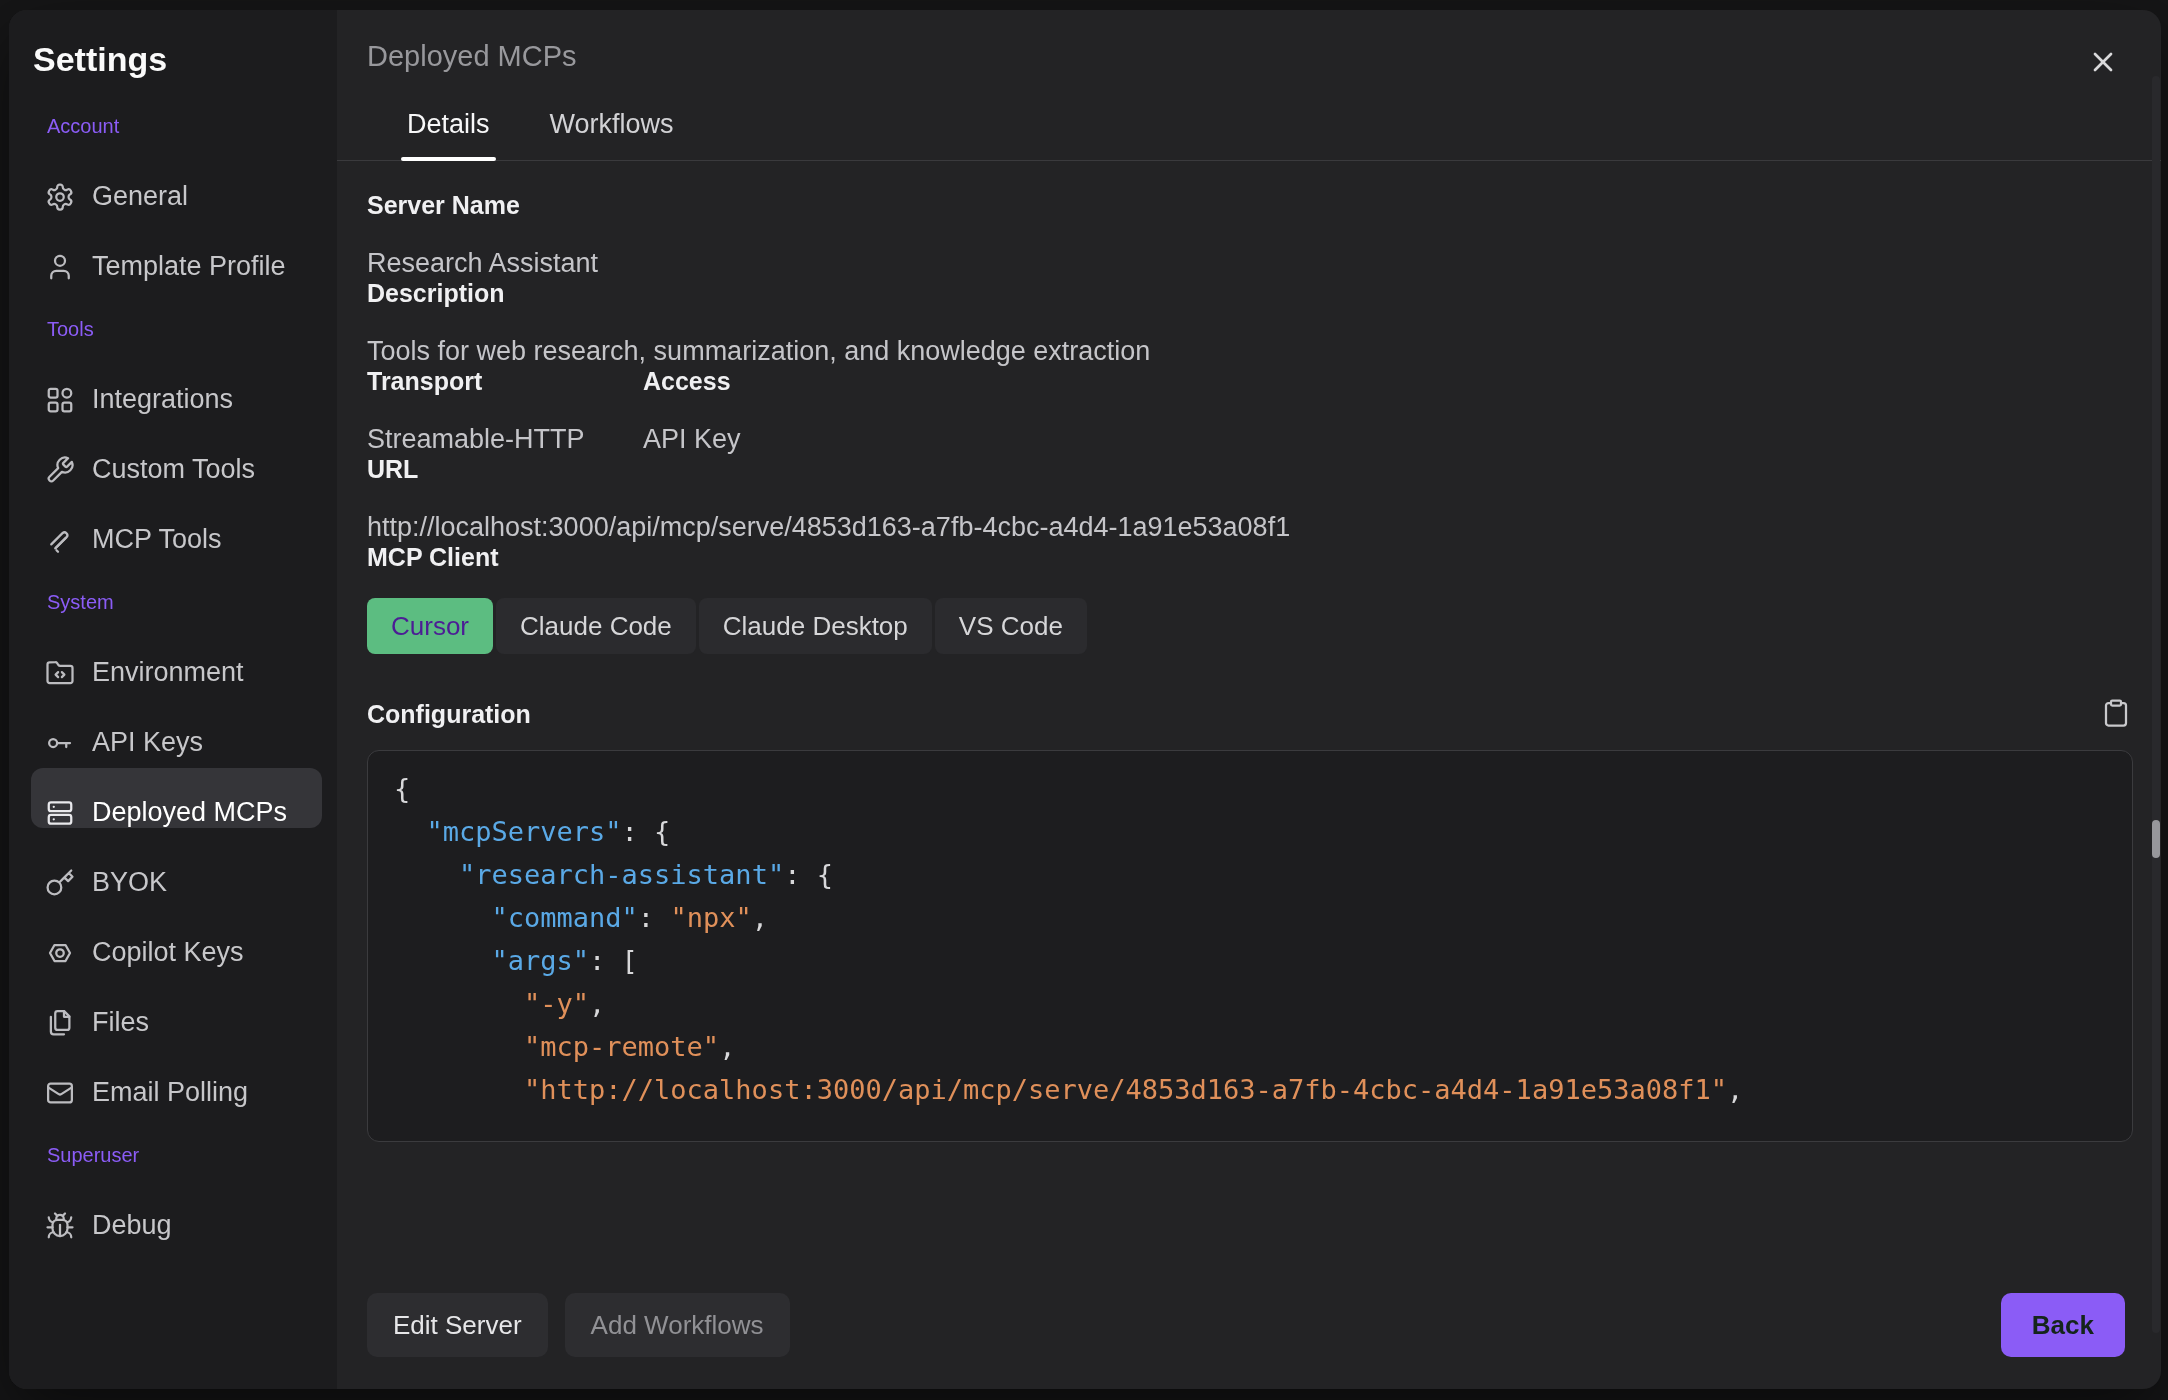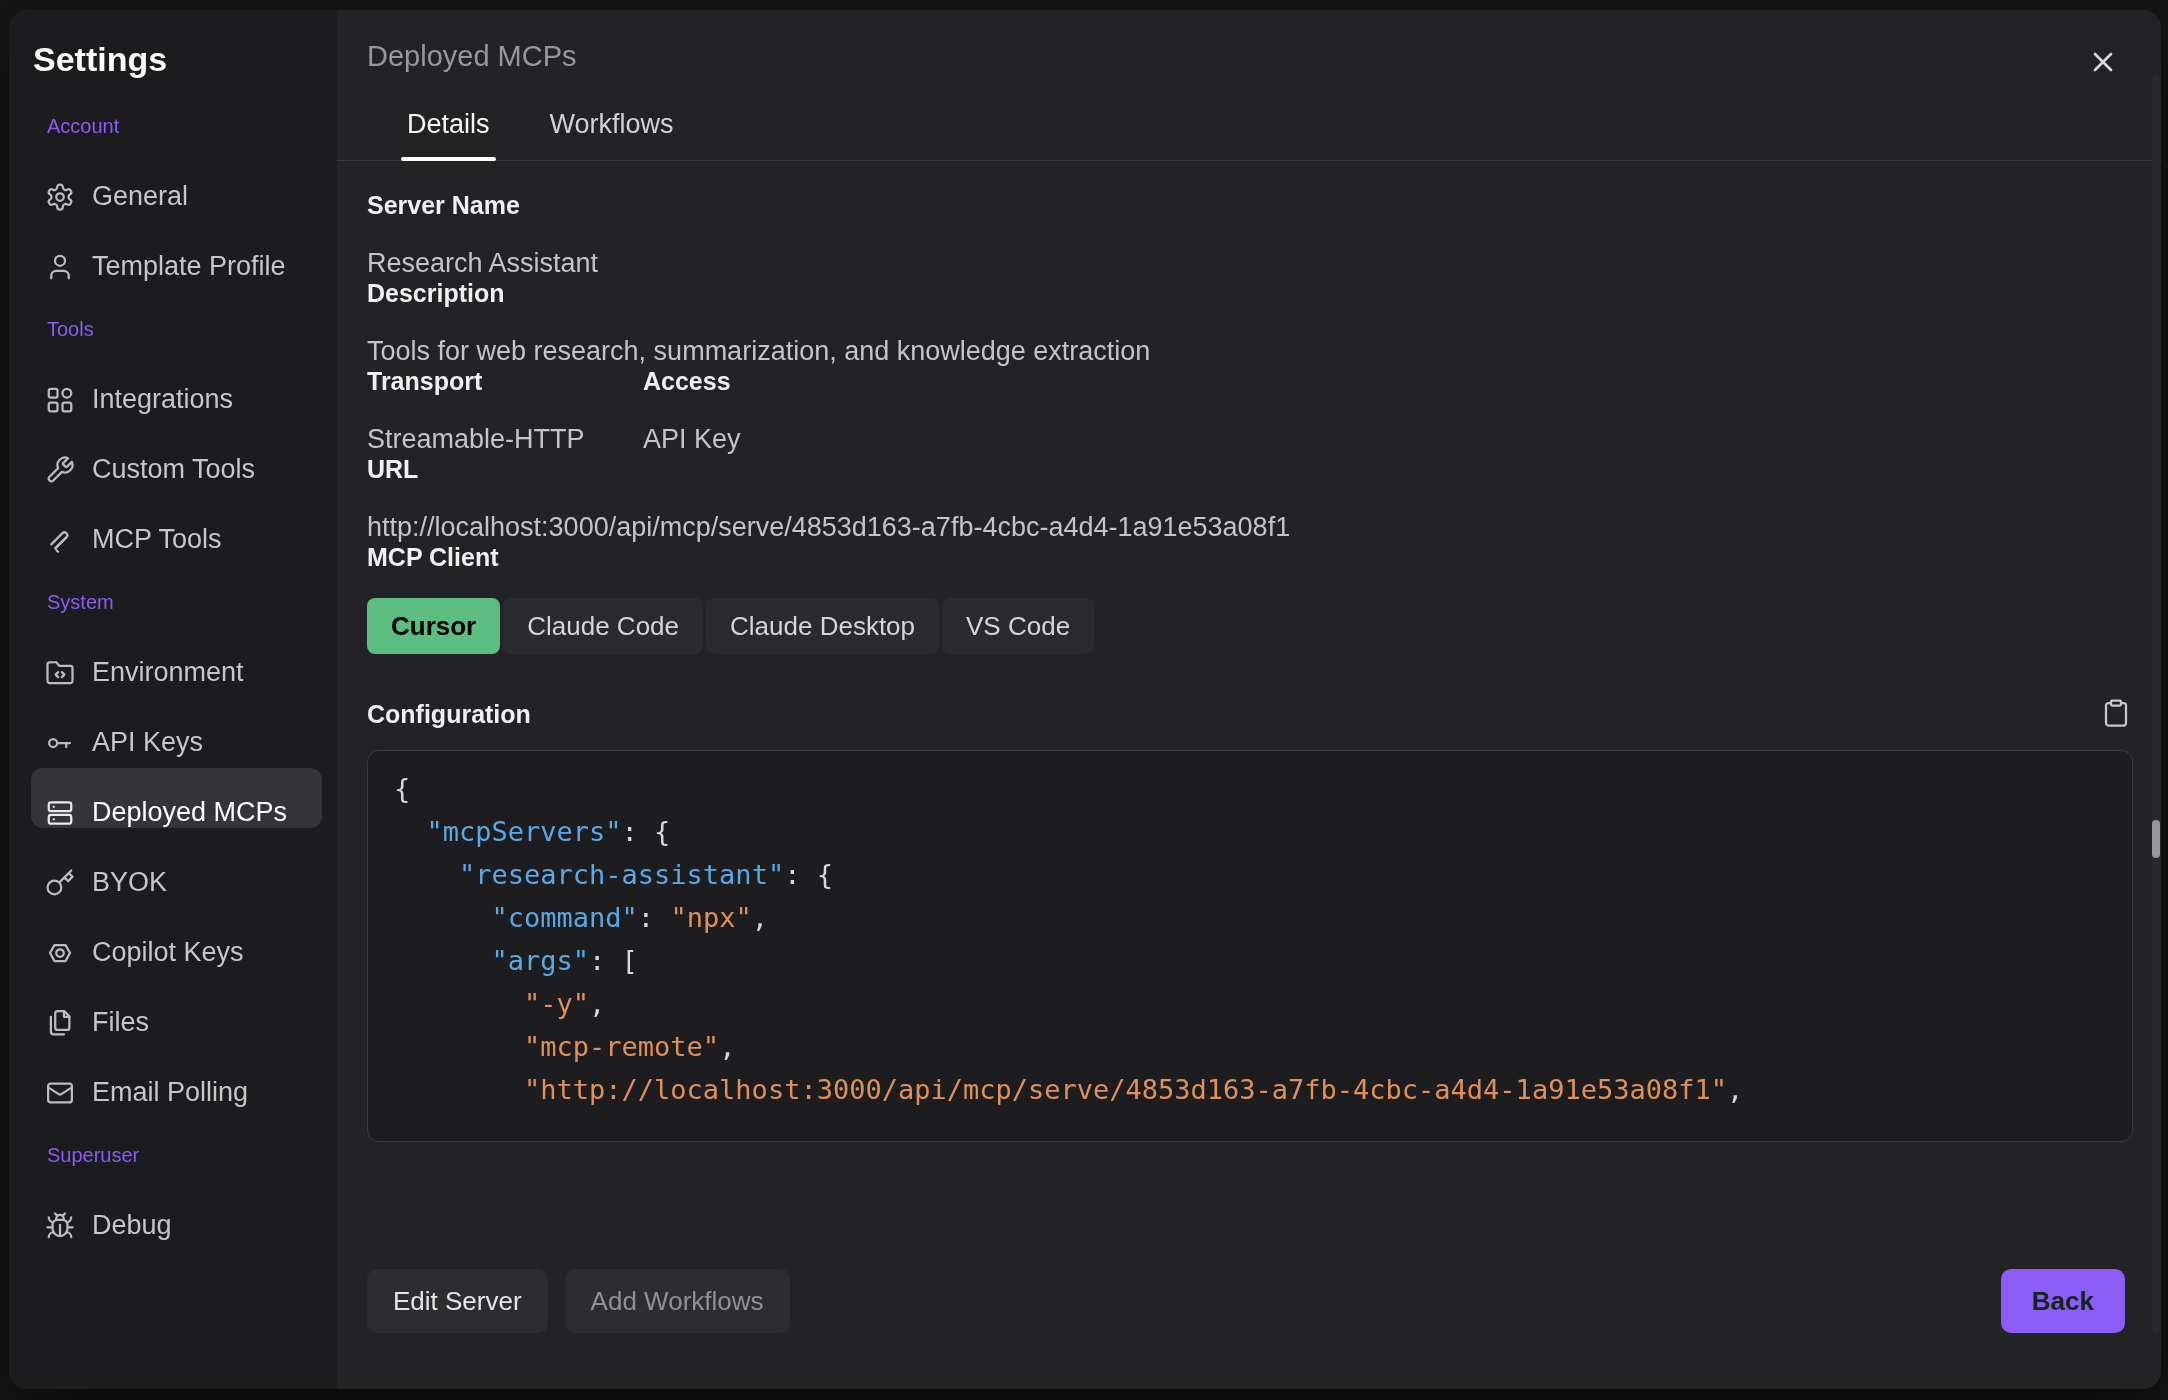--- a/index.html
+++ b/index.html
@@ -53,41 +53,41 @@
   .lbl{font-size:25px;font-weight:700;color:#f0f0f2;}
   .lbl.first{margin-top:30px;}
   .val{font-size:27px;color:#c5c5c9;margin-top:28px;}
   .two-col{display:flex;}
   .two-col .col{width:276px;}
   .client-row{display:flex;gap:3px;margin-top:26px;}
   .client-btn{
     background:#2b2b2e;color:#d6d6d8;font-size:26px;height:56px;
     display:flex;align-items:center;padding:0 24px;border-radius:8px;cursor:pointer;
   }
-  .client-btn.selected{background:#5cbd81;color:#000000;font-weight:700;}
+  .client-btn.selected{background:#5cbd81;color:#4c1d95;font-weight:400;}
   .config-row{display:flex;align-items:center;justify-content:space-between;margin-top:44px;}
   .copy-btn{width:32px;height:32px;color:#c9c9cc;cursor:pointer;}
   .copy-btn svg{width:30px;height:30px;}
   .code-block{
     margin-top:20px;height:392px;position:relative;overflow:hidden;
     background:#1d1d1f;border:1px solid #3b3b3e;border-radius:12px;box-sizing:border-box;
   }
   .code-block pre{
     margin:0;padding:16px 20px 0 26px;
     font-family:"DejaVu Sans Mono",monospace;font-size:27px;line-height:43px;
   }
   .c-p{color:#d8d8da;} .c-k{color:#5aa9e6;} .c-s{color:#e0905a;}
   .add-cursor-btn{
     position:absolute;top:14px;right:16px;height:58px;background:#050506;
     border-radius:10px;display:flex;align-items:center;gap:13px;padding:0 21px;
     color:#f2f2f3;font-size:26px;font-weight:500;cursor:pointer;
   }
   .add-cursor-btn svg{width:30px;height:30px;}
   .footer{
-    height:112px;flex:none;display:flex;align-items:flex-start;justify-content:space-between;
+    height:112px;flex:none;display:flex;align-items:center;justify-content:space-between;
     padding:0 36px 8px 30px;
   }
   .footer-left{display:flex;gap:17px;}
   .btn{
     background:#2d2d30;border:none;border-radius:10px;height:64px;padding:0 26px;
     font-size:26px;color:#e6e6e8;display:flex;align-items:center;cursor:pointer;
     font-family:"Liberation Sans",sans-serif;
   }
   .btn.dim{color:#919195;}
   .btn-back{background:#8b5cf6;color:#15251b;font-weight:600;padding:12px 31px;}

